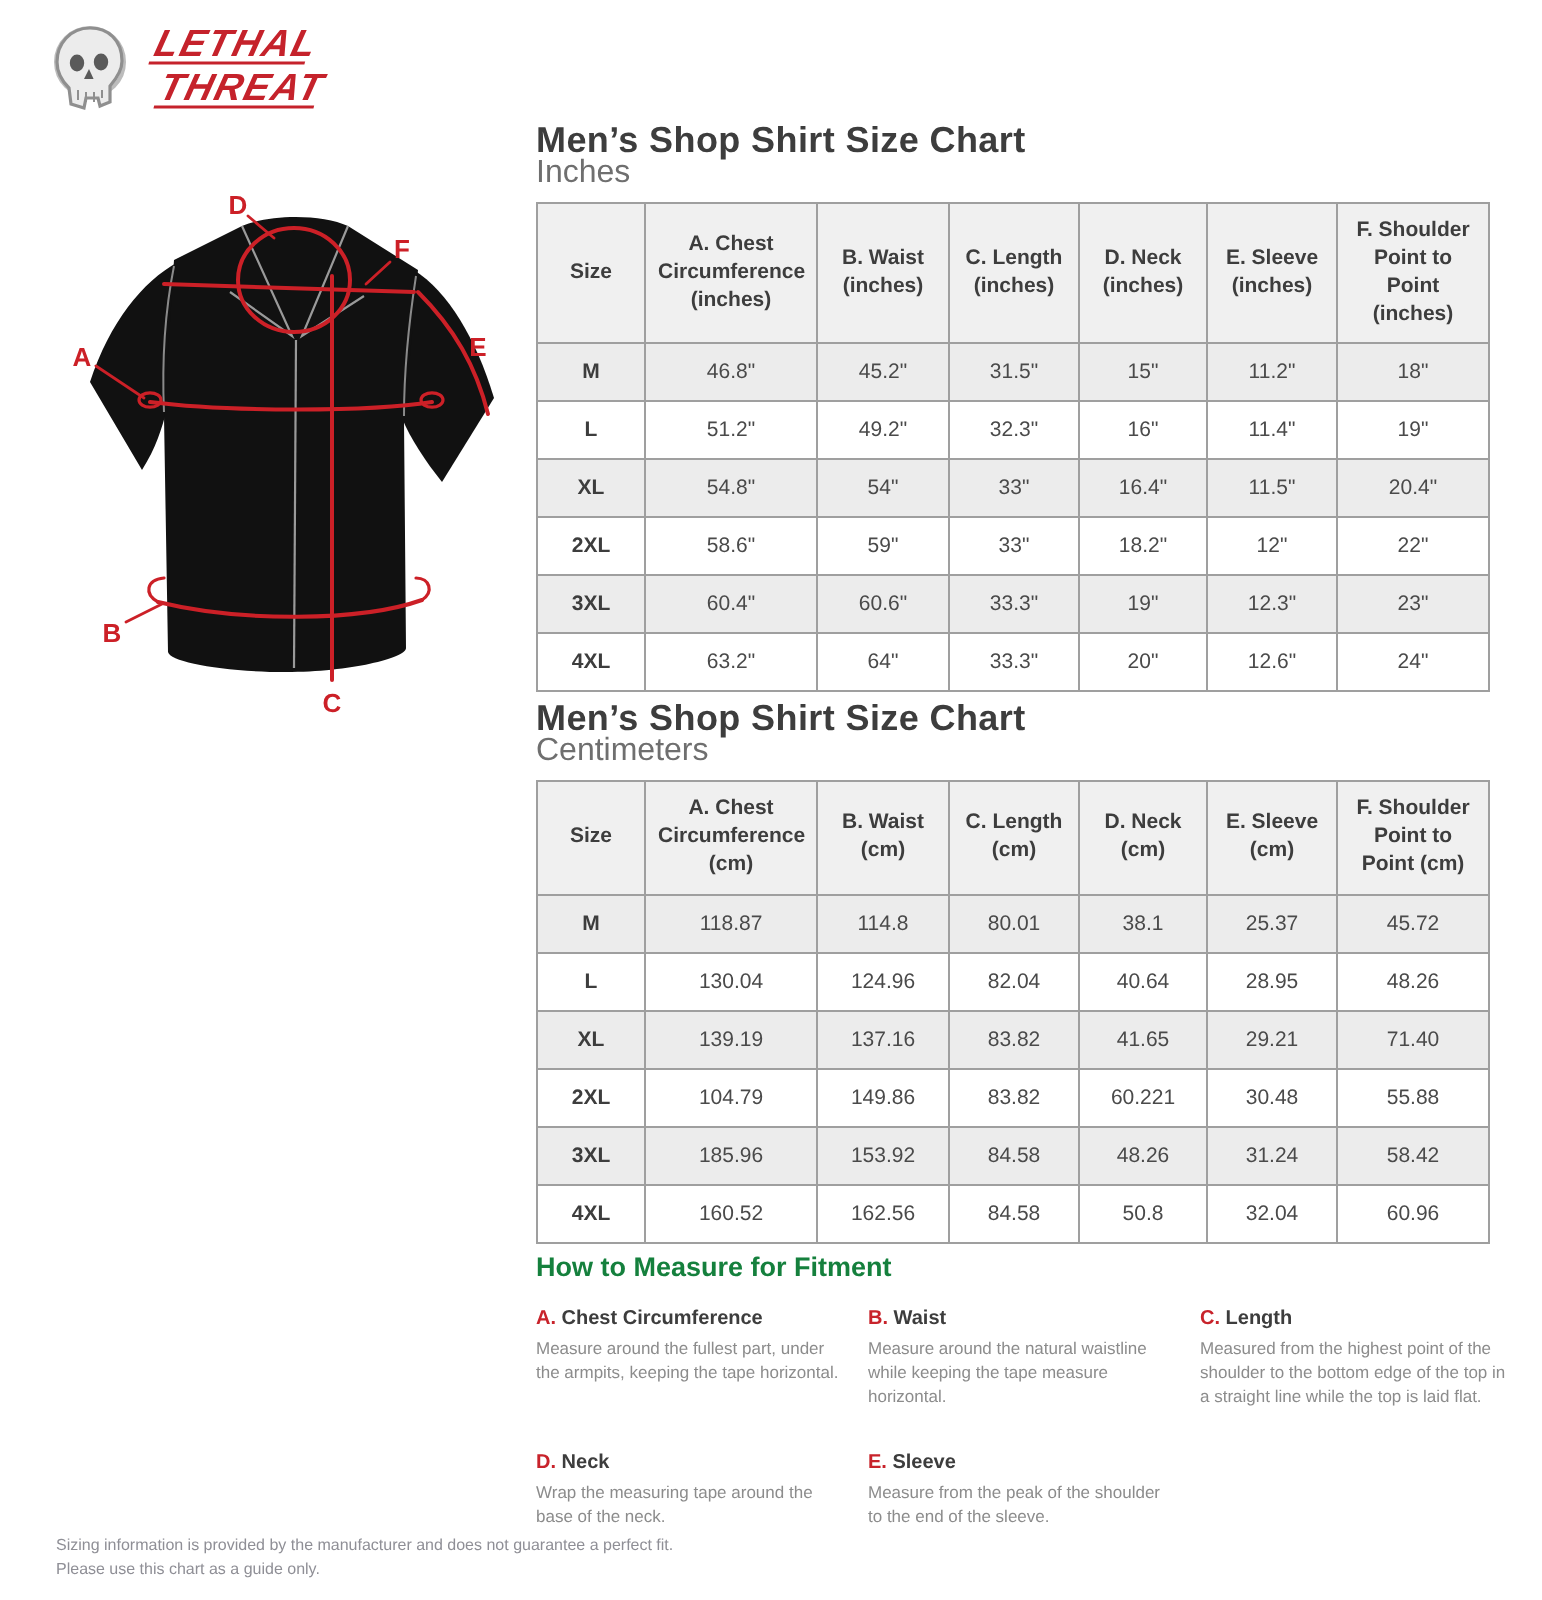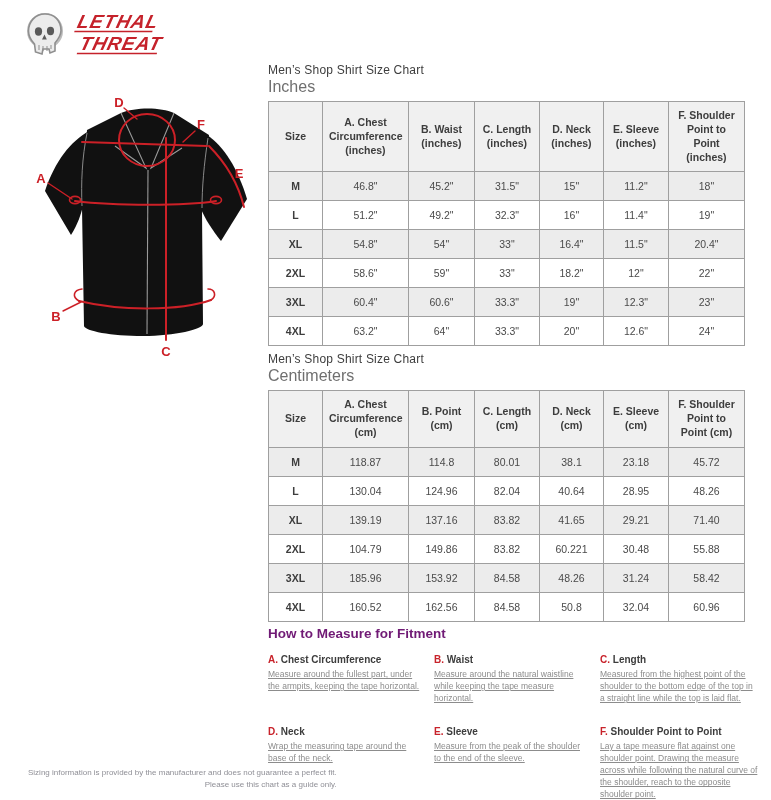--- a/index.html
+++ b/index.html
@@ -9,48 +9,48 @@
   
   .logo { position:absolute; left:22px; top:5px; width:172px; height:56px; }
 
   
   .diagram { position:absolute; left:25px; top:88px; width:250px; height:274px; }
 
   
   .chart-block { position:absolute; left:268px; width:480px; }
   .chart-block.inches { top:62px; }
   .chart-block.cm { top:351px; }
-  .chart-title { font-size:12px; font-weight:normal; color:#3d3d3d; letter-spacing:.2px; line-height:17px; }
+  .chart-title { font-size:18px; font-weight:bold; color:#3d3d3d; letter-spacing:.2px; line-height:17px; }
   .chart-subtitle { font-size:16px; color:#6f6f6f; line-height:14px; margin-top:1px; }
 
   table.size-chart { border-collapse:collapse; table-layout:fixed; width:476px; margin-top:7px; }
   table.size-chart th, table.size-chart td {
     border:1px solid #9f9f9f; text-align:center; vertical-align:middle;
     font-size:10.5px; color:#4a4a4a; padding:2px 4px;
   }
   table.size-chart thead th {
     background:#f0f0f0; font-weight:bold; color:#3d3d3d; line-height:1.32; padding:7px 6px;
   }
   table.size-chart tbody td { height:24px; }
   table.size-chart tbody tr:nth-child(odd) { background:#ececec; }
   table.size-chart tbody tr:nth-child(even) { background:#ffffff; }
   table.size-chart td.size-col { font-weight:bold; color:#3d3d3d; }
   col.c1{width:54px} col.c2{width:86px} col.c3{width:66px} col.c4{width:65px}
   col.c5{width:64px} col.c6{width:65px} col.c7{width:76px}
 
   
   .howto { position:absolute; left:268px; top:626px; width:490px; }
-  .howto-title { font-size:13.5px; font-weight:bold; color:#701a75; margin-bottom:13px; }
+  .howto-title { font-size:13.5px; font-weight:bold; color:#15803d; margin-bottom:13px; }
   .howto-grid { display:grid; grid-template-columns:152px 152px 158px; column-gap:14px; row-gap:22px; }
   .howto-name { font-size:10px; font-weight:bold; color:#3d3d3d; margin-bottom:3px; }
   .howto-letter { color:#c8232b; }
-  .howto-desc { font-size:8.5px; color:#8c8c8c; line-height:1.42;text-decoration:underline; }
-
-  
-  .footer { position:absolute; left:28px; top:767px; font-size:8px; color:#8f8f96; line-height:1.55;text-align:right; }
+  .howto-desc { font-size:8.5px; color:#8c8c8c; line-height:1.42; }
+
+  
+  .footer { position:absolute; left:28px; top:767px; font-size:8px; color:#8f8f96; line-height:1.55; }
 
   
   .svg-label { font-family:"Liberation Sans", sans-serif; font-weight:bold; font-size:13px; fill:#cc2027; }
   .brand-text { font-family:"Liberation Sans", sans-serif; font-weight:bold; font-style:italic; fill:#c5222b; }
 </style>
 </head>
 <body>
 
 <div class="page">
 
@@ -203,35 +203,35 @@
           <col class="c3">
           <col class="c4">
           <col class="c5">
           <col class="c6">
           <col class="c7">
         </colgroup>
       <thead>
           <tr>
             <th>Size</th>
             <th>A. Chest Circumference (cm)</th>
-            <th>B. Point (cm)</th>
+            <th>B. Waist (cm)</th>
             <th>C. Length (cm)</th>
             <th>D. Neck (cm)</th>
             <th>E. Sleeve (cm)</th>
             <th>F. Shoulder Point to Point (cm)</th>
           </tr>
         </thead>
       <tbody>
           <tr>
             <td class="size-col">M</td>
             <td>118.87</td>
             <td>114.8</td>
             <td>80.01</td>
             <td>38.1</td>
-            <td>23.18</td>
+            <td>25.37</td>
             <td>45.72</td>
           </tr>
           <tr>
             <td class="size-col">L</td>
             <td>130.04</td>
             <td>124.96</td>
             <td>82.04</td>
             <td>40.64</td>
             <td>28.95</td>
             <td>48.26</td>
@@ -292,24 +292,20 @@
           <div class="howto-desc">Measured from the highest point of the shoulder to the bottom edge of the top in a straight line while the top is laid flat.</div>
         </div>
         <div>
           <div class="howto-name"><span class="howto-letter">D. </span><span>Neck</span></div>
           <div class="howto-desc">Wrap the measuring tape around the base of the neck.</div>
         </div>
         <div>
           <div class="howto-name"><span class="howto-letter">E. </span><span>Sleeve</span></div>
           <div class="howto-desc">Measure from the peak of the shoulder to the end of the sleeve.</div>
         </div>
-        <div>
-          <div class="howto-name"><span class="howto-letter">F. </span><span>Shoulder Point to Point</span></div>
-          <div class="howto-desc">Lay a tape measure flat against one shoulder point. Drawing the measure across while following the natural curve of the shoulder, reach to the opposite shoulder point.</div>
-        </div>
       </div>
   </div>
 
   <div class="footer">
     <div>Sizing information is provided by the manufacturer and does not guarantee a perfect fit.</div>
     <div>Please use this chart as a guide only.</div>
   </div>
 
 </div>
 

